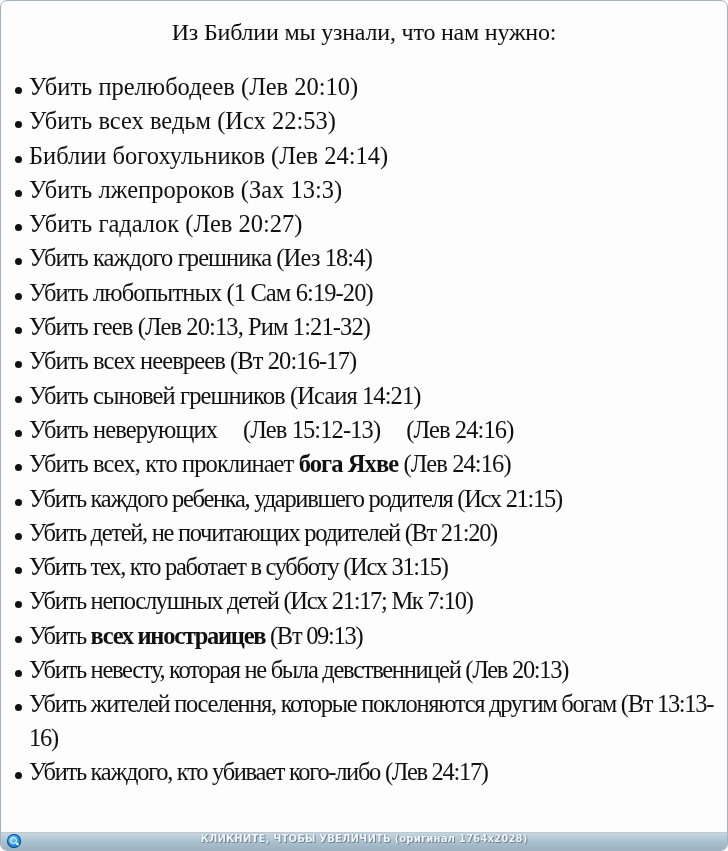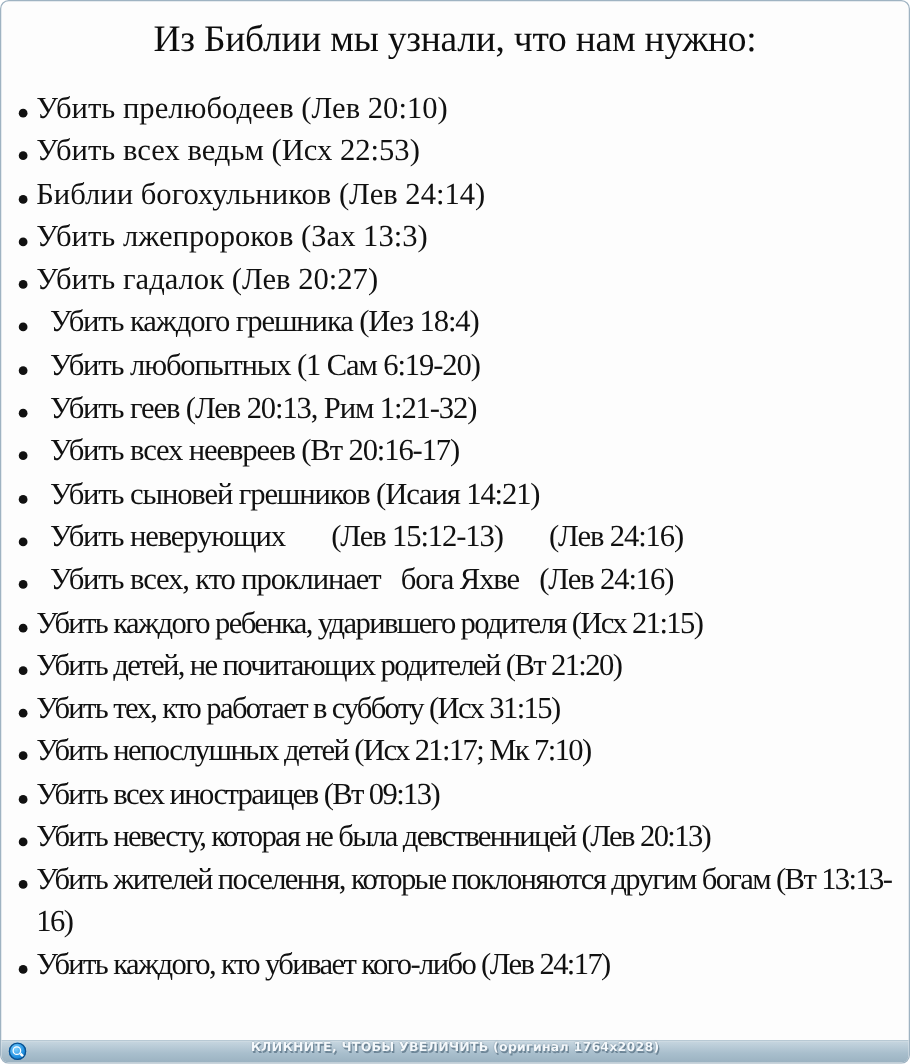--- a/index.html
+++ b/index.html
@@ -25,21 +25,21 @@
       border-radius: 7px;
       background: #fdfdfd;
       overflow: hidden;
     }
     .title {
       position: absolute;
       left: 0;
       right: 0;
       top: 10px;
       text-align: center;
-      font-size: 30px;
+      font-size: 24px;
       line-height: 42px;
       letter-spacing: -0.2px;
       color: #0d0d0d;
       white-space: nowrap;
     }
     .list {
       position: absolute;
       left: 12px;
       top: 69px;
       right: 8px;
@@ -65,23 +65,23 @@
     }
     .bullet {
       position: absolute;
       left: 2px;
       top: 17px;
       width: 7px;
       height: 7px;
       border-radius: 50%;
       background: #111111;
     }
-    .narrow { letter-spacing: -0.9px; margin-left: 11px; }
+    .narrow { letter-spacing: -0.9px; }
     .narrower { letter-spacing: -1.3px; }
-    .bold { font-weight: normal; }
+    .bold { font-weight: bold; }
     .gap { display: inline-block; width: 26px; }
     .footer {
       position: absolute;
       left: 0;
       right: 0;
       bottom: 0;
       height: 17px;
       background: linear-gradient(to bottom, #c7d6e0 0%, #a9bfcd 55%, #9bb2c1 100%);
       border-top: 1px solid #b8c9d4;
       display: flex;

